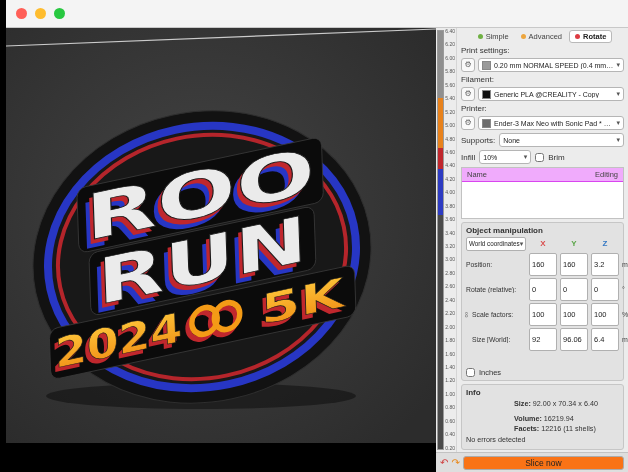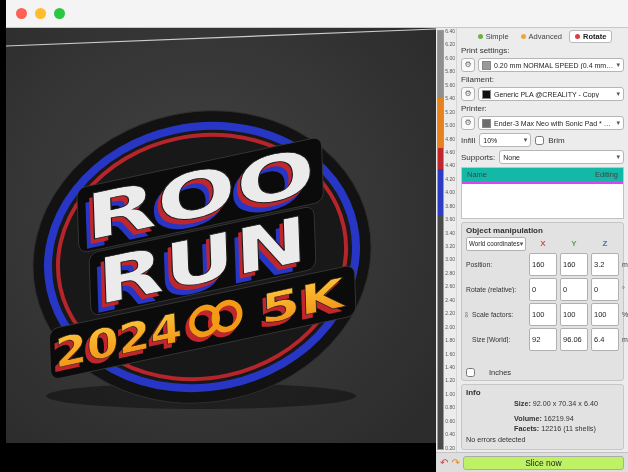--- a/index.html
+++ b/index.html
@@ -34,50 +34,50 @@
          align-items:center;gap:3px;padding:0 3px;box-sizing:border-box;min-width:0;}
   .combo-text{font-size:7px;color:#222;white-space:nowrap;overflow:hidden;text-overflow:ellipsis;flex:1;}
   .caret{font-size:7px;color:#555;}
   .swatch{width:7px;height:7px;border:1px solid #888;flex:0 0 auto;}
   .swatch.black{background:#111;} .swatch.gray{background:#9a9a9a;} .swatch.printer{background:#6d6d6d;}
   .inline-row{display:flex;align-items:center;gap:4px;}
   .inline-row .combo{height:14px;}
   input[type=checkbox]{width:9px;height:9px;margin:0;}
 
   .list-box{flex:1;min-height:0;background:#fff;border:1px solid #c2c2c2;display:flex;flex-direction:column;}
-  .list-header{display:flex;justify-content:space-between;background:#14b8a6;border-bottom:3px solid #d946ef;
+  .list-header{display:flex;justify-content:space-between;background:#f0abfc;border-bottom:1px solid #d946ef;
                font-size:7.5px;color:#444;padding:2px 5px;}
   .list-row{display:flex;align-items:center;gap:4px;font-size:8px;color:#1a1a1a;padding:2px 4px;}
   .list-row.selected{background:#bcd0e6;}
   .cube{width:7px;height:7px;border:1px solid #777;background:#d9d9d9;flex:0 0 auto;}
   .row-name{flex:1;white-space:nowrap;overflow:hidden;text-overflow:ellipsis;}
   .row-icon{flex:0 0 auto;}
 
   .panel-box{background:#e2e2e2;border:1px solid #c6c6c6;border-radius:3px;padding:3px 4px;box-sizing:border-box;}
   .box-title{font-size:8px;font-weight:bold;color:#333;margin-bottom:2px;}
   .m-row{display:grid;grid-template-columns:60px 28px 28px 28px 16px;gap:3px;align-items:center;margin-bottom:2px;}
   .m-label{font-size:6.8px;color:#333;white-space:nowrap;overflow:hidden;}
   .m-input{width:100%;height:23px;font-size:7.5px;border:1px solid #b0b0b0;border-radius:2px;
            box-sizing:border-box;padding:0 2px;background:#fff;color:#222;}
   .m-unit{font-size:7px;color:#444;}
   .coords-select{height:12px;background:#fff;border:1px solid #b0b0b0;border-radius:2px;display:flex;
                  align-items:center;justify-content:space-between;padding:0 2px;font-size:6.3px;color:#222;
                  white-space:nowrap;overflow:hidden;}
   .axis-label{font-size:8px;font-weight:bold;text-align:center;}
   .lock{position:absolute;left:-2px;font-size:8px;color:#777;transform:rotate(90deg);}
   .m-wrap{position:relative;}
-  .inches{display:flex;align-items:center;gap:14px;font-size:7.5px;color:#333;margin-top:17px;}
+  .inches{display:flex;align-items:center;gap:4px;font-size:7.5px;color:#333;margin-top:17px;}
 
   .info-line{font-size:7.2px;color:#333;line-height:1.5;display:flex;gap:4px;flex-wrap:wrap;}
   .info-line b{font-weight:bold;padding-left:48px;}
 
   .slice-bar{position:absolute;left:0;right:0;bottom:0;height:20px;background:#dedede;border-top:1px solid #c2c2c2;
              display:flex;align-items:center;gap:3px;padding:0 4px;box-sizing:border-box;}
   .undo-glyph{font-size:10px;line-height:1;}
-  .slice-btn{flex:1;height:14px;background:#bef264;border:1px solid #ababab;border-radius:3px;
+  .slice-btn{flex:1;height:14px;background:#f97316;border:1px solid #ababab;border-radius:3px;
              font-size:8.5px;color:#222;font-family:inherit;}
   .tick{pointer-events:none;}
 </style>
 </head>
 <body>
 
 <div class="titlebar">
   <span class="tl red"></span>
   <span class="tl yellow"></span>
   <span class="tl green"></span>
@@ -220,35 +220,35 @@
     <div class="combo-row">
       <button class="mini-btn"><span>⚙</span></button>
       <div class="combo">
         <span class="swatch printer"></span>
         <span class="combo-text">Ender-3 Max Neo with Sonic Pad * Creality Ender-3 Max Neo …</span>
         <span class="caret">▾</span>
       </div>
     </div>
 
     <div class="inline-row">
+      <span class="lbl">Supports:</span>
+      <div class="combo">
+        <span class="combo-text">None</span>
+        <span class="caret">▾</span>
+      </div>
+    </div>
+
+    <div class="inline-row">
       <span class="lbl">Infill</span>
       <div class="combo" style="flex:0 0 52px;">
         <span class="combo-text">10%</span>
         <span class="caret">▾</span>
       </div>
       <input type="checkbox" style="">
       <span class="lbl">Brim</span>
-    </div>
-
-    <div class="inline-row">
-      <span class="lbl">Supports:</span>
-      <div class="combo">
-        <span class="combo-text">None</span>
-        <span class="caret">▾</span>
-      </div>
     </div>
 
     <div class="list-box">
       <div class="list-header">
         <span>Name</span>
         <span>Editing</span>
       </div>
       <div style="flex:1"></div>
     </div>
 

